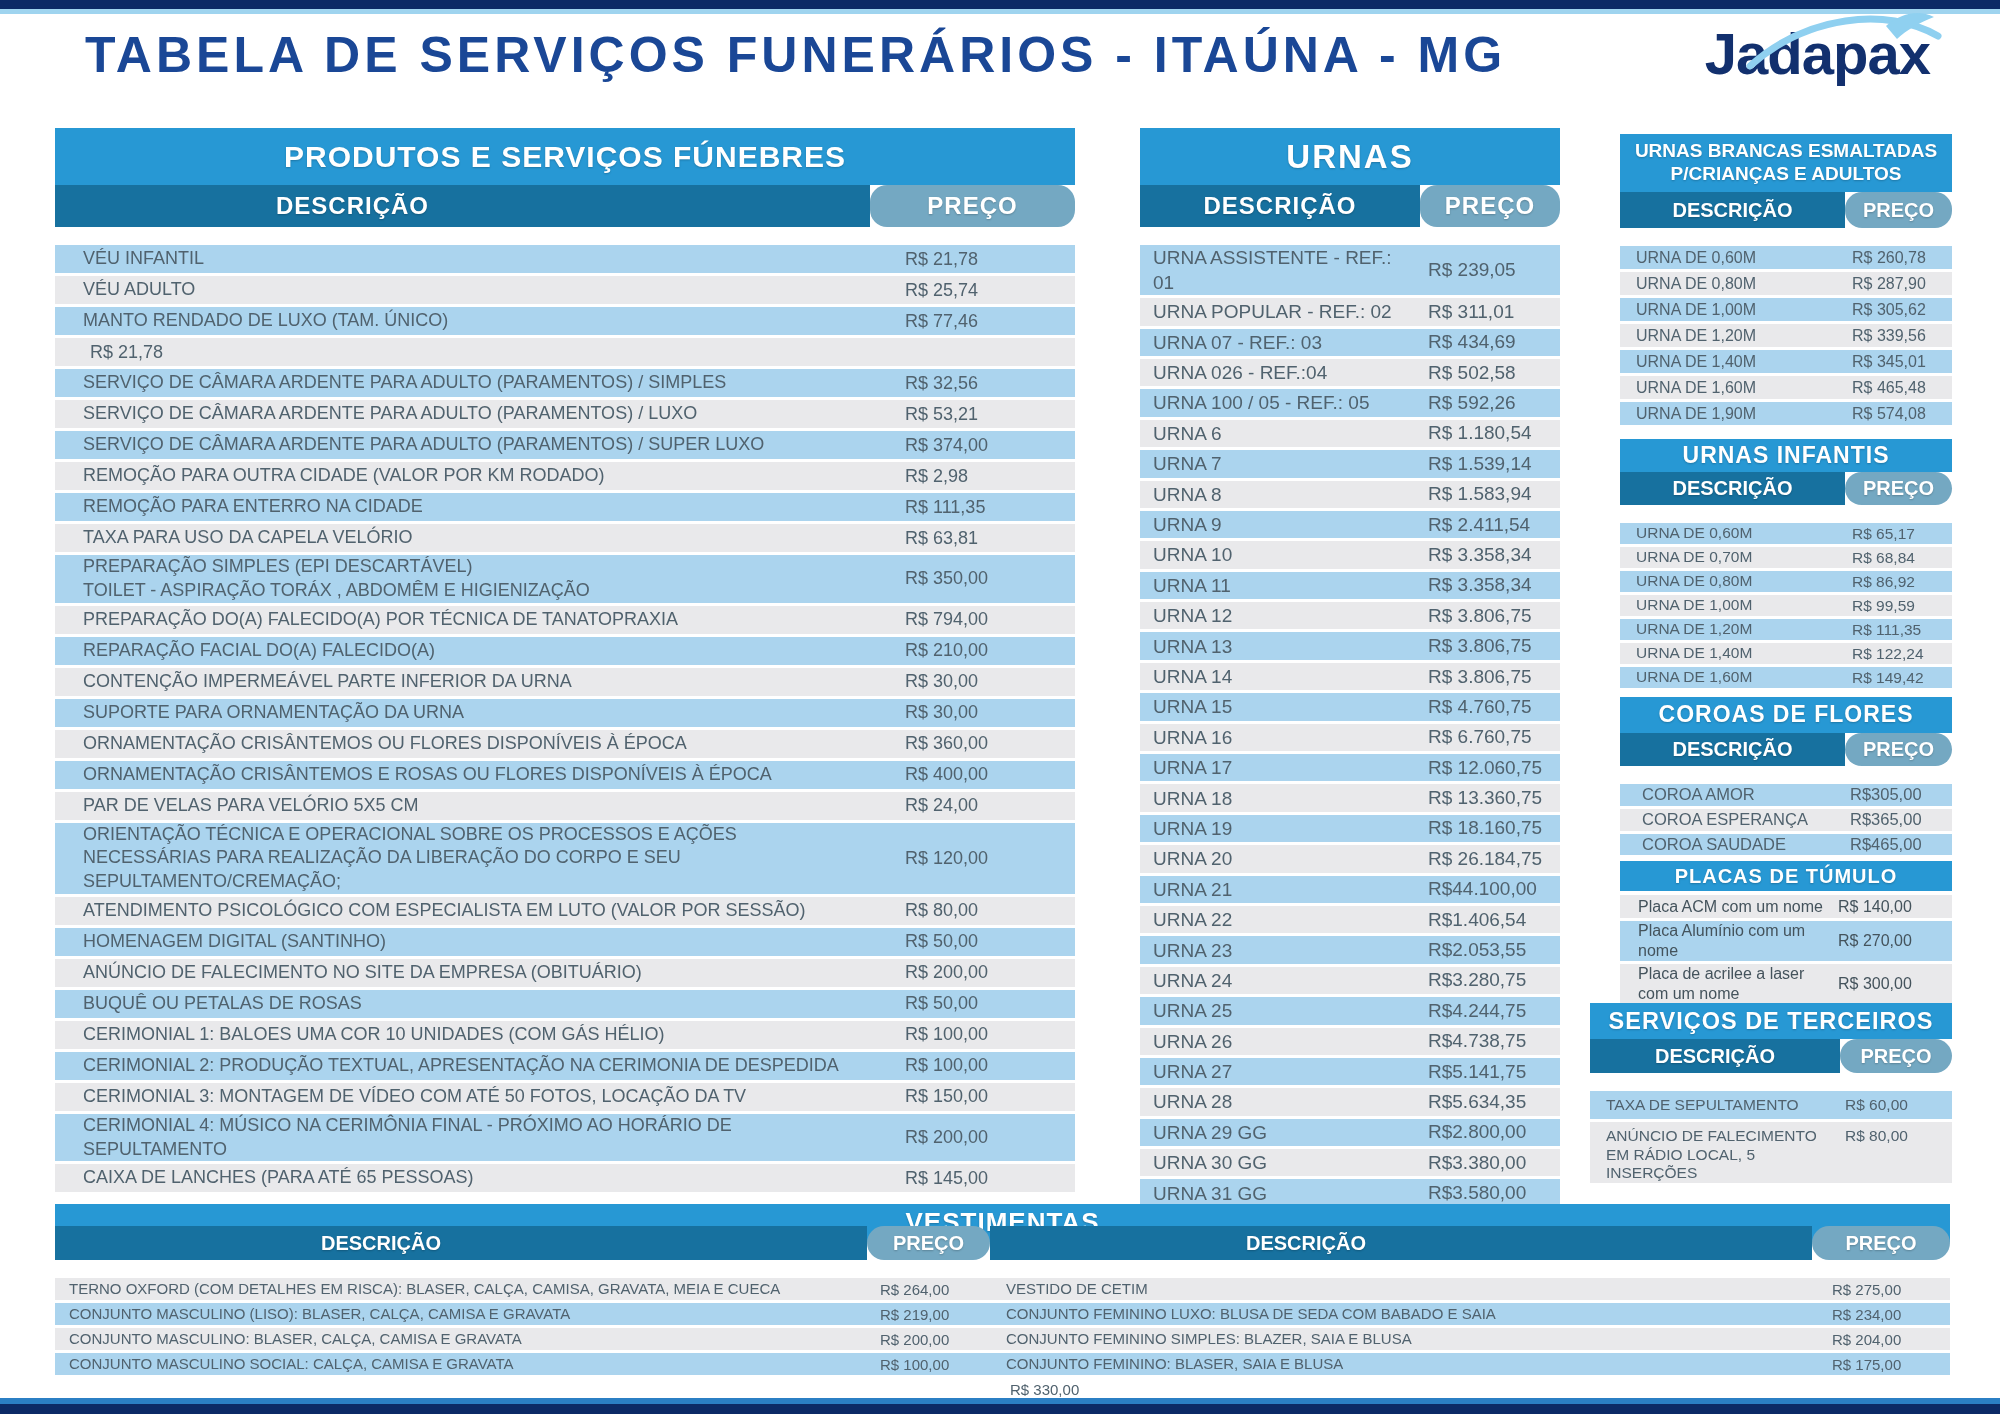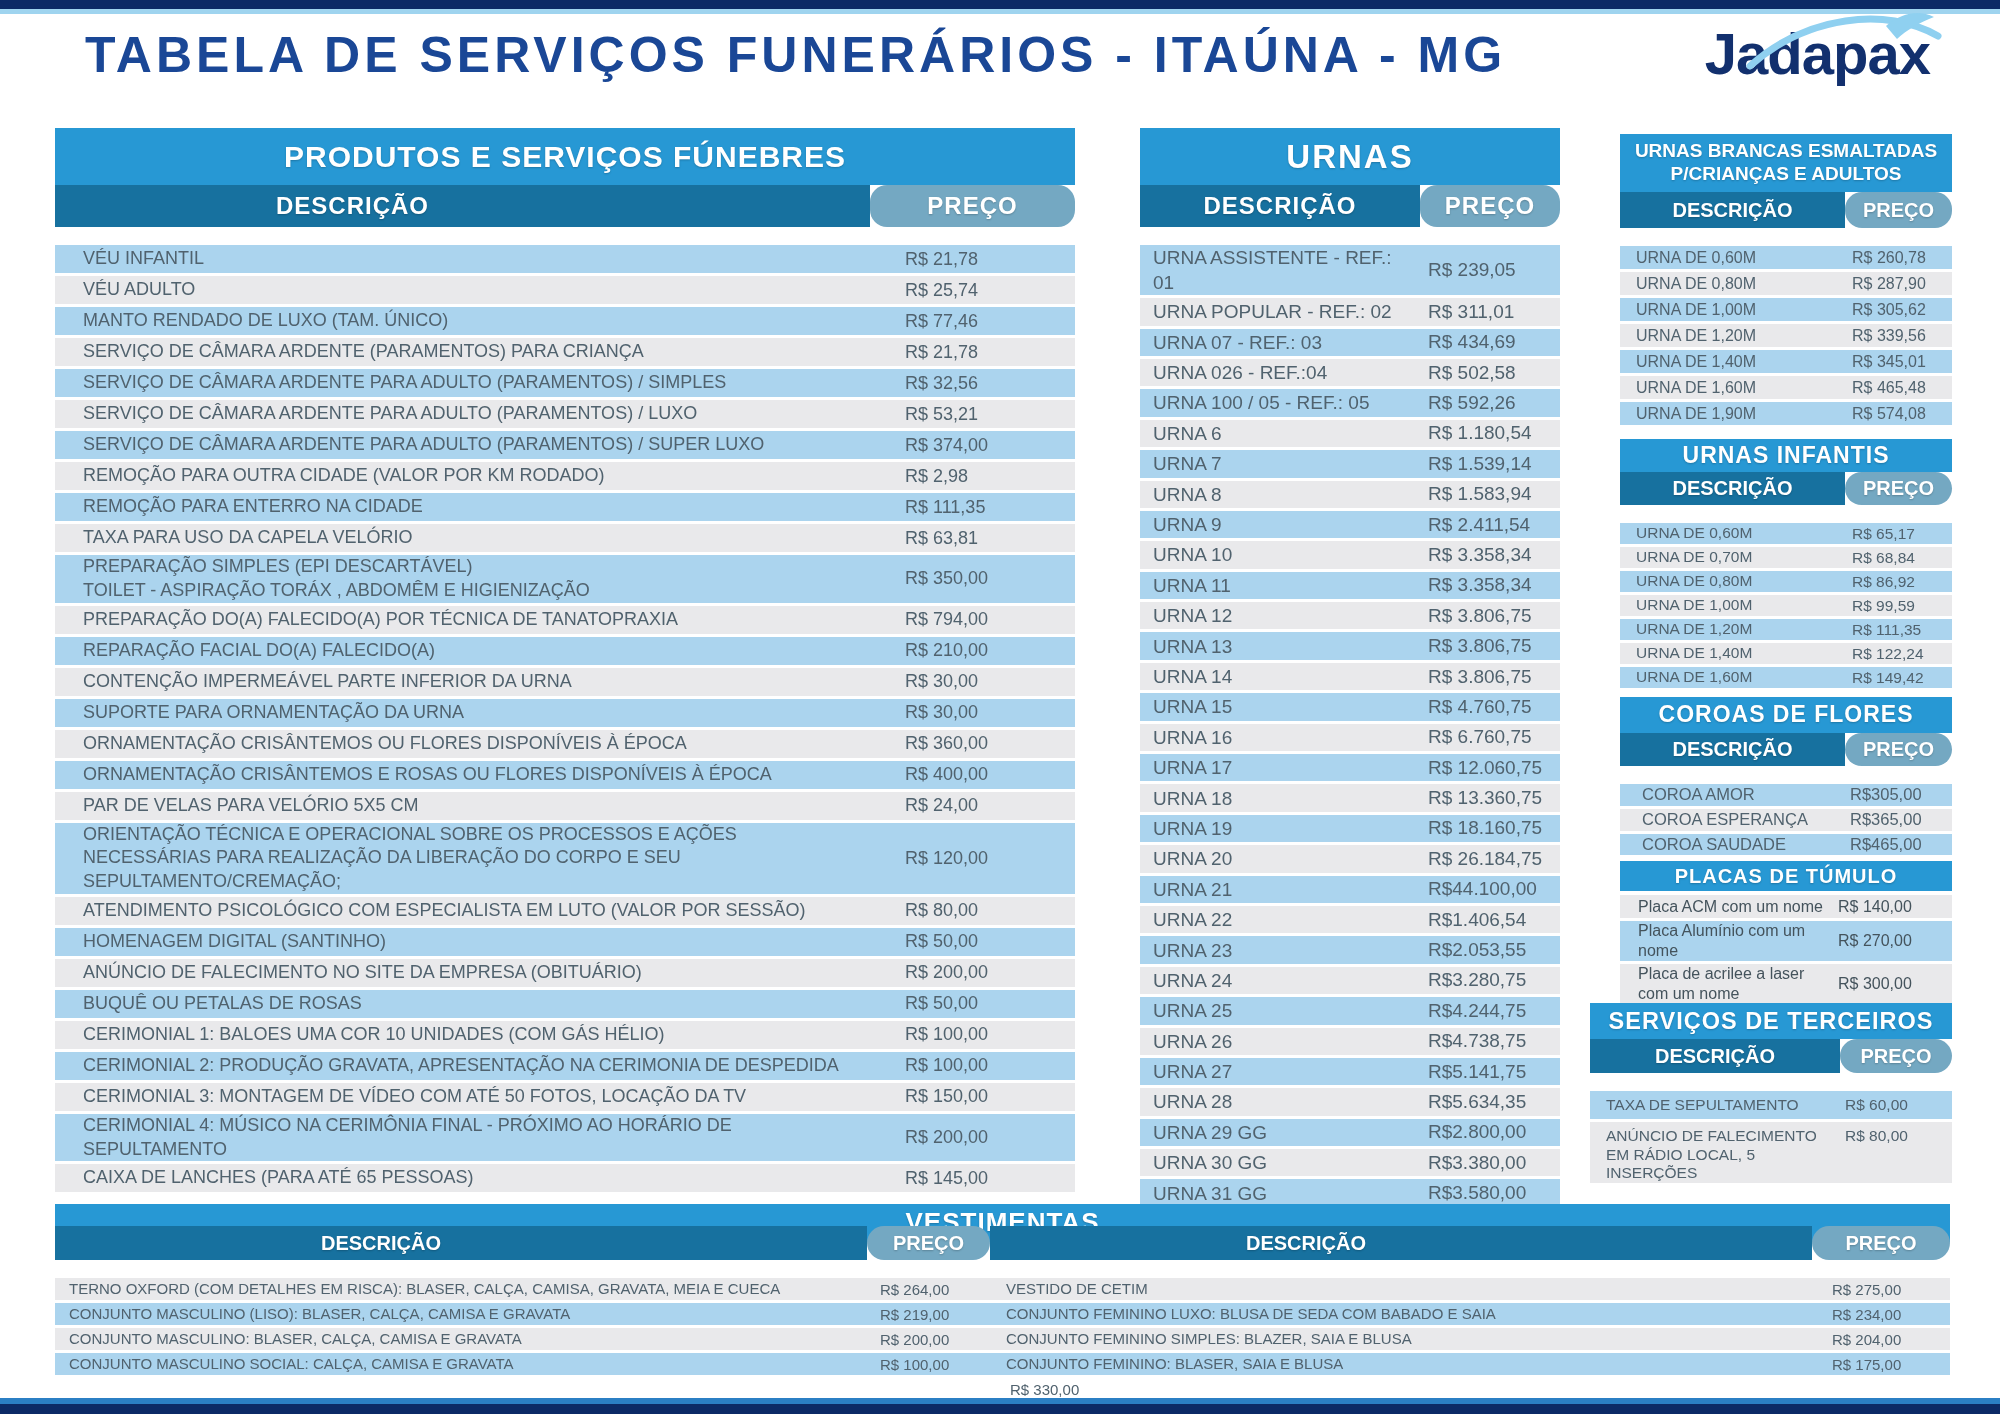--- a/index.html
+++ b/index.html
@@ -113,21 +113,20 @@
         </div>
         <div class="row">
           <div class="cell desc">VÉU ADULTO</div>
           <div class="cell price">R$ 25,74</div>
         </div>
         <div class="row">
           <div class="cell desc">MANTO RENDADO DE LUXO (TAM. ÚNICO)</div>
           <div class="cell price">R$ 77,46</div>
         </div>
         <div class="row">
-          <div class="cell desc">SERVIÇO DE CÂMARA ARDENTE (PARAMENTOS) PARA CRIANÇA</div>
           <div class="cell price">R$ 21,78</div>
         </div>
         <div class="row">
           <div class="cell desc">SERVIÇO DE CÂMARA ARDENTE PARA ADULTO (PARAMENTOS) / SIMPLES</div>
           <div class="cell price">R$ 32,56</div>
         </div>
         <div class="row">
           <div class="cell desc">SERVIÇO DE CÂMARA ARDENTE PARA ADULTO (PARAMENTOS) / LUXO</div>
           <div class="cell price">R$ 53,21</div>
         </div>
@@ -200,21 +199,21 @@
         </div>
         <div class="row">
           <div class="cell desc">BUQUÊ OU PETALAS DE ROSAS</div>
           <div class="cell price">R$ 50,00</div>
         </div>
         <div class="row">
           <div class="cell desc">CERIMONIAL 1: BALOES UMA COR 10 UNIDADES (COM GÁS HÉLIO)</div>
           <div class="cell price">R$ 100,00</div>
         </div>
         <div class="row">
-          <div class="cell desc">CERIMONIAL 2: PRODUÇÃO GRAVATA, APRESENTAÇÃO NA CERIMONIA DE DESPEDIDA</div>
+          <div class="cell desc">CERIMONIAL 2: PRODUÇÃO TEXTUAL, APRESENTAÇÃO NA CERIMONIA DE DESPEDIDA</div>
           <div class="cell price">R$ 100,00</div>
         </div>
         <div class="row">
           <div class="cell desc">CERIMONIAL 3: MONTAGEM DE VÍDEO COM ATÉ 50 FOTOS, LOCAÇÃO DA TV</div>
           <div class="cell price">R$ 150,00</div>
         </div>
         <div class="row">
           <div class="cell desc">CERIMONIAL 4: MÚSICO NA CERIMÔNIA FINAL - PRÓXIMO AO HORÁRIO DE
 SEPULTAMENTO</div>
           <div class="cell price">R$ 200,00</div>

